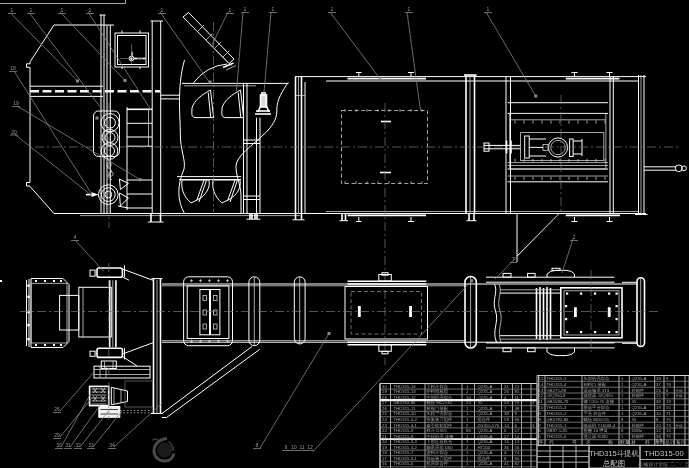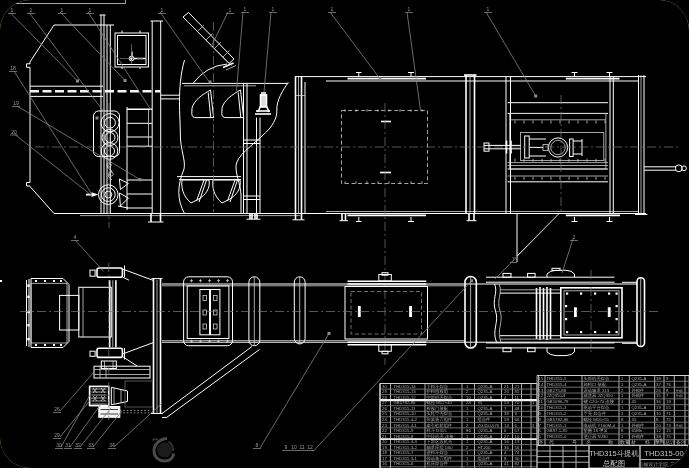--- a/index.html
+++ b/index.html
@@ -1,17 +1,17 @@
 <!DOCTYPE html>
 <html><head>
 <meta charset="utf-8">
 <style>
   html,body{margin:0;padding:0;background:#000;}
   #stage{position:relative;width:689px;height:468px;background:#bef264;overflow:hidden;
-         font-family:"Liberation Sans",sans-serif;border-radius:30px;}
+         font-family:"Liberation Sans",sans-serif;}
   svg{position:absolute;left:0;top:0;}
   .w{stroke:#fff;fill:none;stroke-width:1;}
   .w2{stroke:#fff;fill:none;stroke-width:1.6;}
   .d{stroke:#cfcfcf;fill:none;stroke-width:0.8;}
   .g{stroke:#848484;fill:none;stroke-width:0.8;}
   .cl{stroke:#7a7a7a;fill:none;stroke-width:0.7;stroke-dasharray:9 3 2 3;}
   .dash{stroke:#cfcfcf;fill:none;stroke-width:0.8;stroke-dasharray:4 2.6;}
   text{font-family:"Liberation Sans",sans-serif;}
 </style>
 </head>

